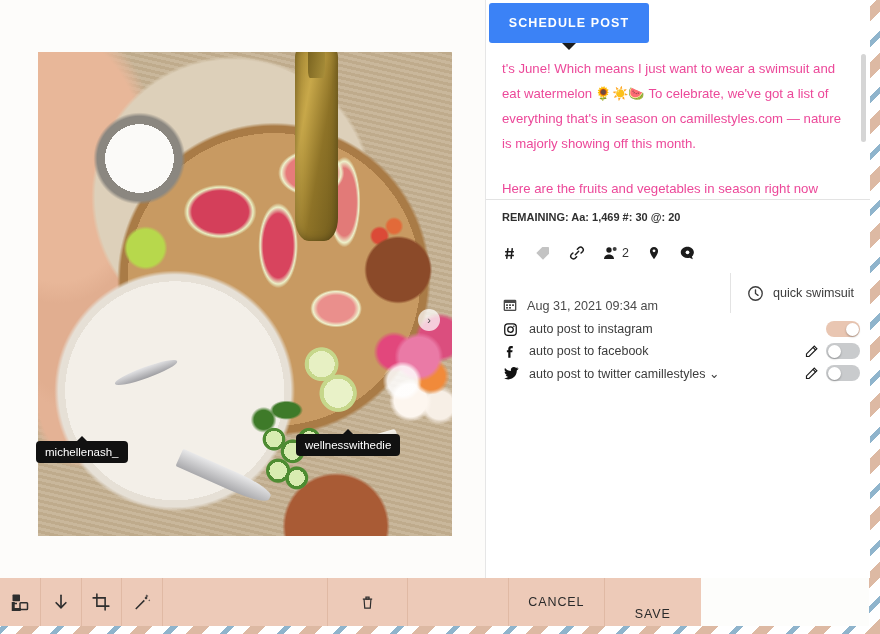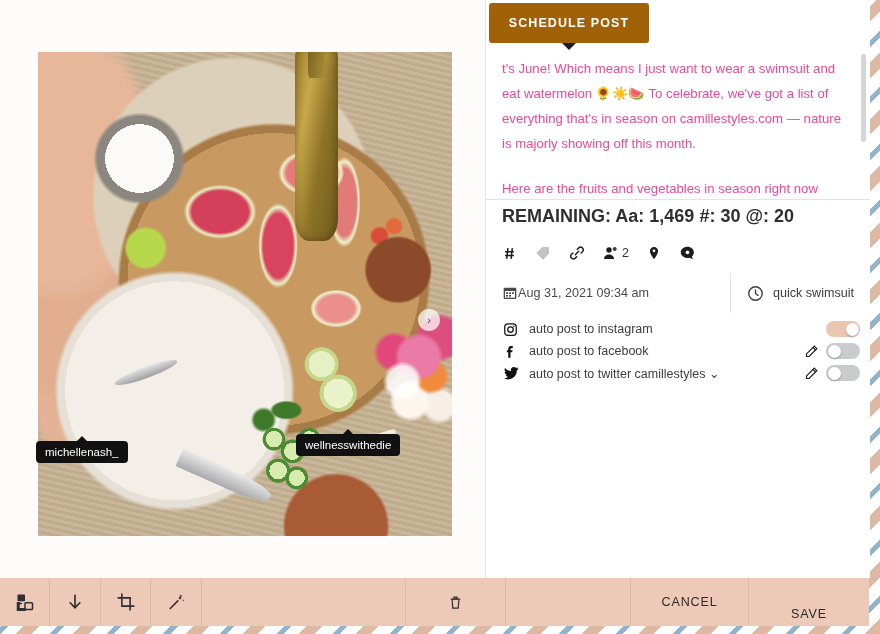--- a/index.html
+++ b/index.html
@@ -140,21 +140,21 @@
   .tag-a{left:36px;top:441px;}
   .tag-b{left:296px;top:434px;}
 
   
   .right-panel{
     position:absolute;left:485px;top:0;width:384px;height:578px;
     background:#fff;border-left:1px solid #e6e6e6;
   }
   .tooltip{
     position:absolute;left:3px;top:3px;width:160px;height:40px;
-    background:#a16207;color:#fff;border-radius:3px;
+    background:#3b82f6;color:#fff;border-radius:3px;
     display:flex;align-items:center;justify-content:center;
     letter-spacing:1.1px;font-size:12.5px;font-weight:bold;z-index:5;
   }
   .tooltip:after{
     content:"";position:absolute;bottom:-7px;left:50%;margin-left:-7px;
     border-left:7px solid transparent;border-right:7px solid transparent;
     border-top:7px solid #1e1e1e;
   }
   .caption-box{
     position:absolute;left:0;top:46px;right:0;height:152px;
@@ -167,36 +167,36 @@
   .cap-scroll{
     position:absolute;right:4px;top:8px;width:5px;height:88px;
     background:#d5d5d5;border-radius:3px;
   }
   .remaining{
     position:absolute;left:0;top:199px;right:0;height:33px;
     border-top:1px solid #e3e3e3;border-bottom:1px solid #e3e3e3;
     display:flex;align-items:center;background:#fff;
   }
   .remaining span{
-    font-size:18px;color:#2f2f2f;padding-left:16px;font-weight:600;
+    font-size:11px;color:#2f2f2f;padding-left:16px;font-weight:600;
   }
   .icon-row{
     position:absolute;left:0;top:233px;right:0;height:40px;
     display:flex;align-items:center;gap:18px;padding-left:16px;
     border-bottom:1px solid #e3e3e3;background:#fff;
   }
   .icon-row .ic{display:flex;align-items:center;gap:3px;color:#1c1c1c;}
   .icon-row .ic.dim{color:#c3c3c3;}
   .icon-row .cnt{font-size:12.5px;color:#333;}
   .sched-row{
     position:absolute;left:0;top:273px;right:0;height:40px;
     display:flex;border-bottom:1px solid #e3e3e3;background:#fff;
   }
   .sched-left{
-    flex:0 0 228px;display:flex;align-items:center;padding-left:16px;
+    flex:0 0 228px;display:flex;align-items:flex-end;gap:9px;padding-left:16px;
     border-right:1px solid #e3e3e3;color:#4a4a4a;font-size:12.6px;
   }
   .sched-right{
     flex:1;display:flex;align-items:center;justify-content:center;gap:9px;
     color:#3c3c3c;font-size:12.6px;
   }
   .auto-list{
     position:absolute;left:0;top:313px;right:0;background:#fff;padding:5px 0 2px;
   }
   .auto-row{
@@ -220,21 +220,21 @@
     position:absolute;left:0;top:388px;right:0;height:20px;
     background:#cfdcec;display:flex;align-items:center;justify-content:center;
     font-size:11.8px;color:#3d3d3d;
   }
   .rp-rest{
     position:absolute;left:0;top:408px;right:0;bottom:0;background:#fff;
   }
 
   
   .bottom-bar{
-    position:absolute;left:0;top:578px;width:869px;height:48px;
+    position:absolute;left:0;top:578px;width:701px;height:48px;
     background:#edcab8;display:flex;
   }
   .bb-cell{
     display:flex;align-items:center;justify-content:center;
     border-right:1px solid #e0b9a4;color:#2e2e2e;
   }
   .bb-icon{width:54px;}
   .bb-spacer{width:222px;}
   .bb-trash{width:108px;}
   .bb-gap{width:136px;}

